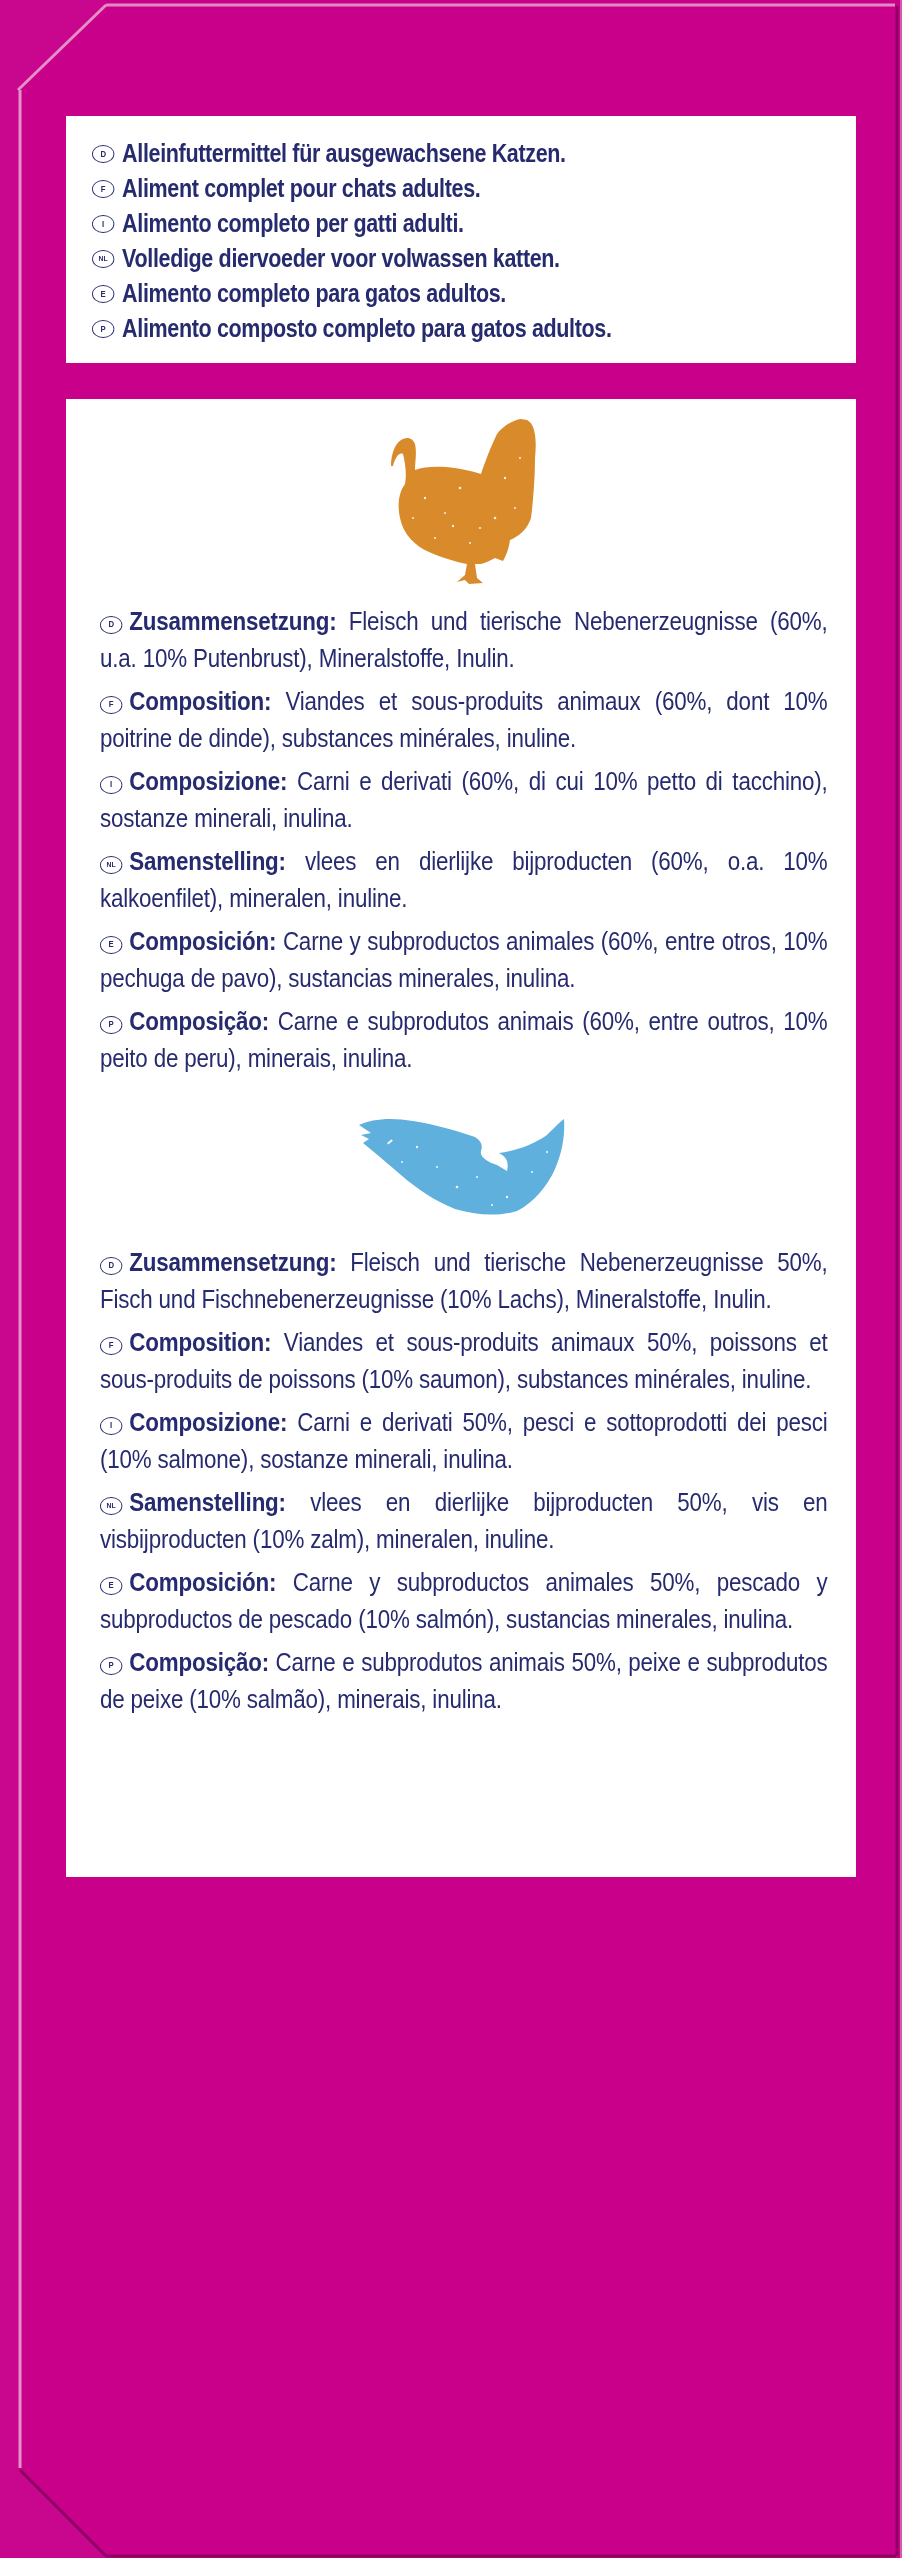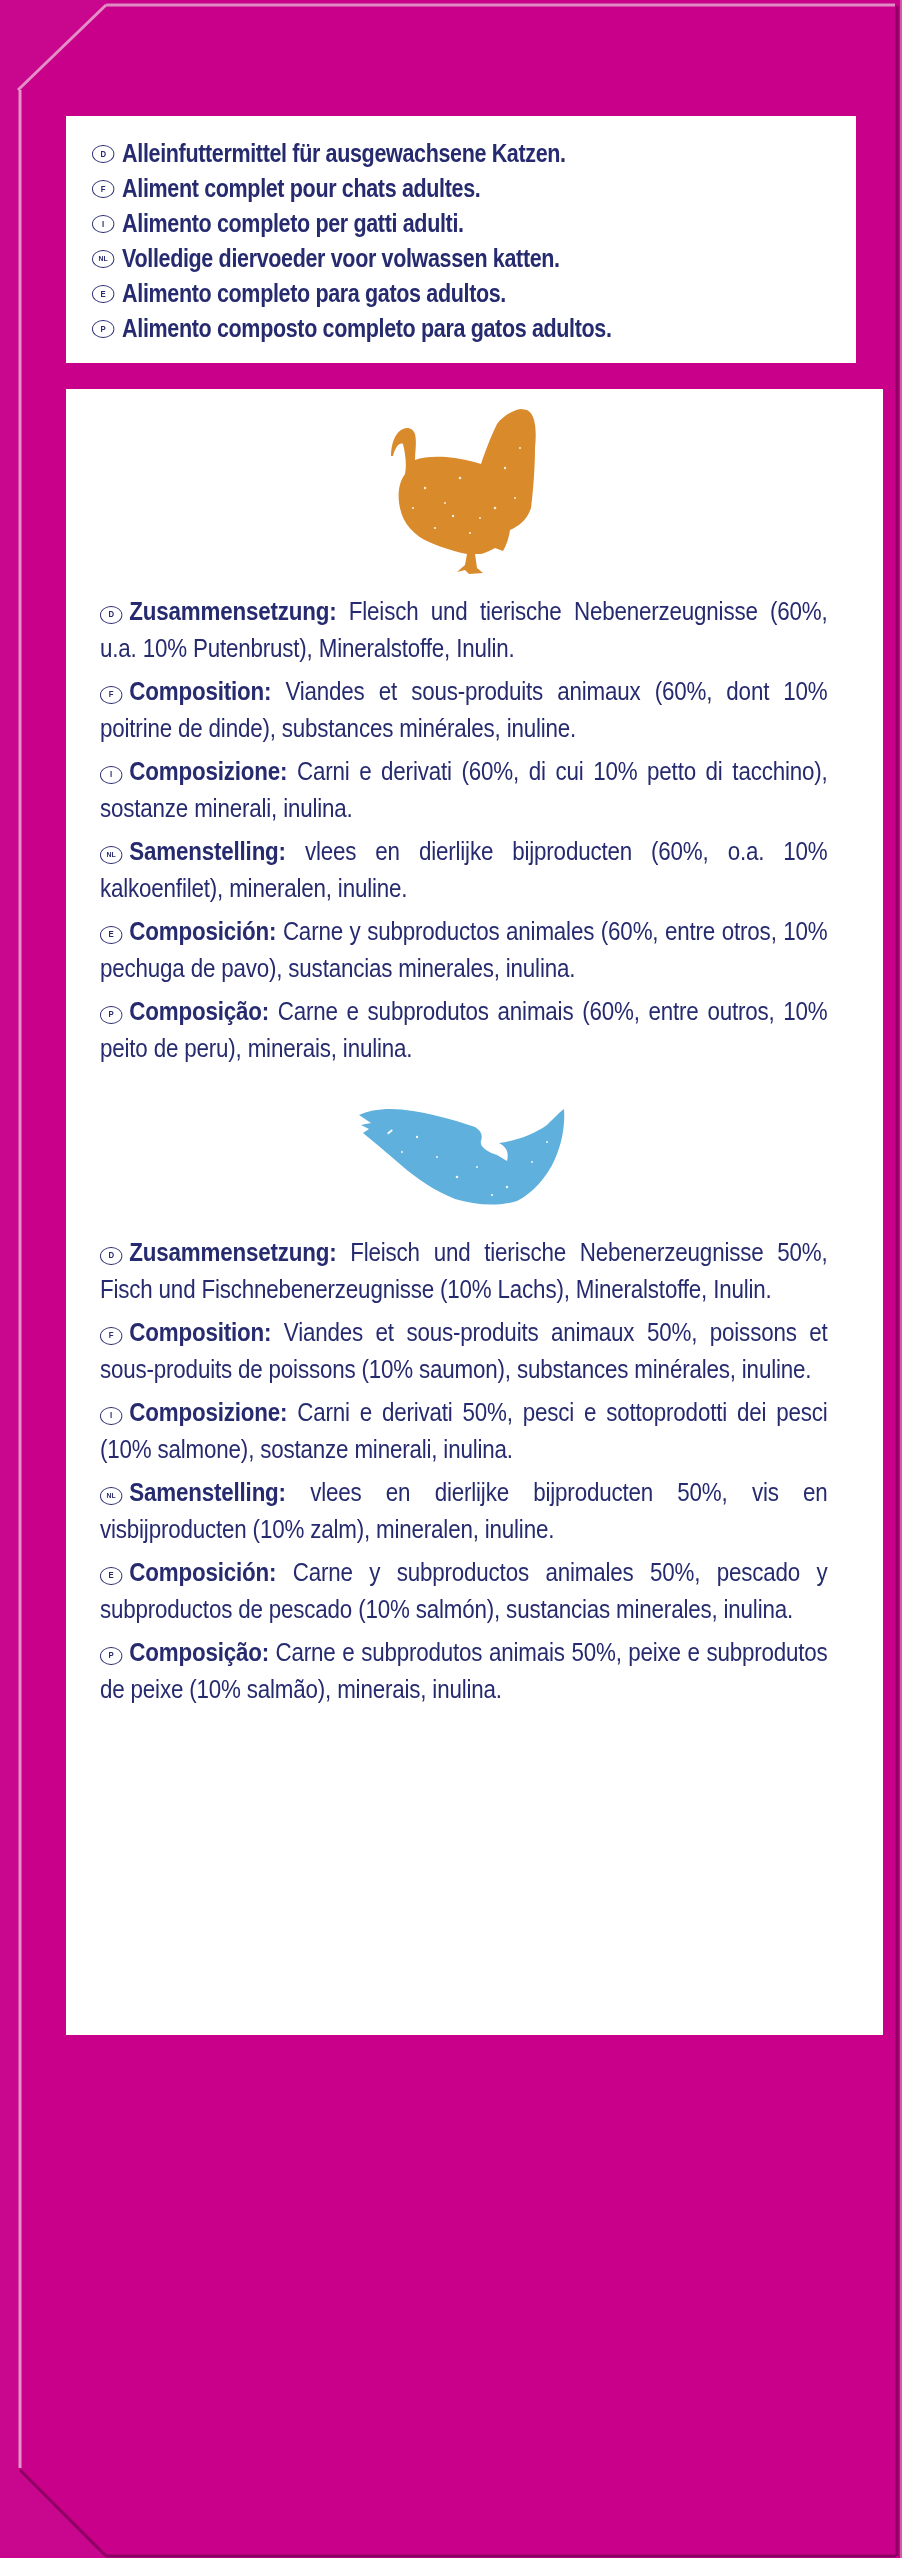--- a/index.html
+++ b/index.html
@@ -10,21 +10,21 @@
     }
     .panel {
       position: absolute; left: 0; top: 0; width: 902px; height: 2558px;
     }
     .panel svg { position: absolute; left: 0; top: 0; }
     .box {
       position: absolute; left: 66px; width: 790px; background: #ffffff;
       color: #262a6e;
     }
     #box1 { top: 116px; height: 247px; }
-    #box2 { top: 389px; height: 1646px; padding-left: 27px; }
+    #box2 { top: 399px; height: 1478px; }
 
     .claims { position: absolute; left: 26px; top: 20px; }
     .claim-line {
       height: 35px; display: flex; align-items: center; white-space: nowrap;
       font-family: "Liberation Sans", sans-serif; font-weight: bold;
       font-size: 25px; letter-spacing: -0.4px;
       transform: scaleX(0.86); transform-origin: left center;
     }
     .badge {
       display: inline-flex; align-items: center; justify-content: center;

